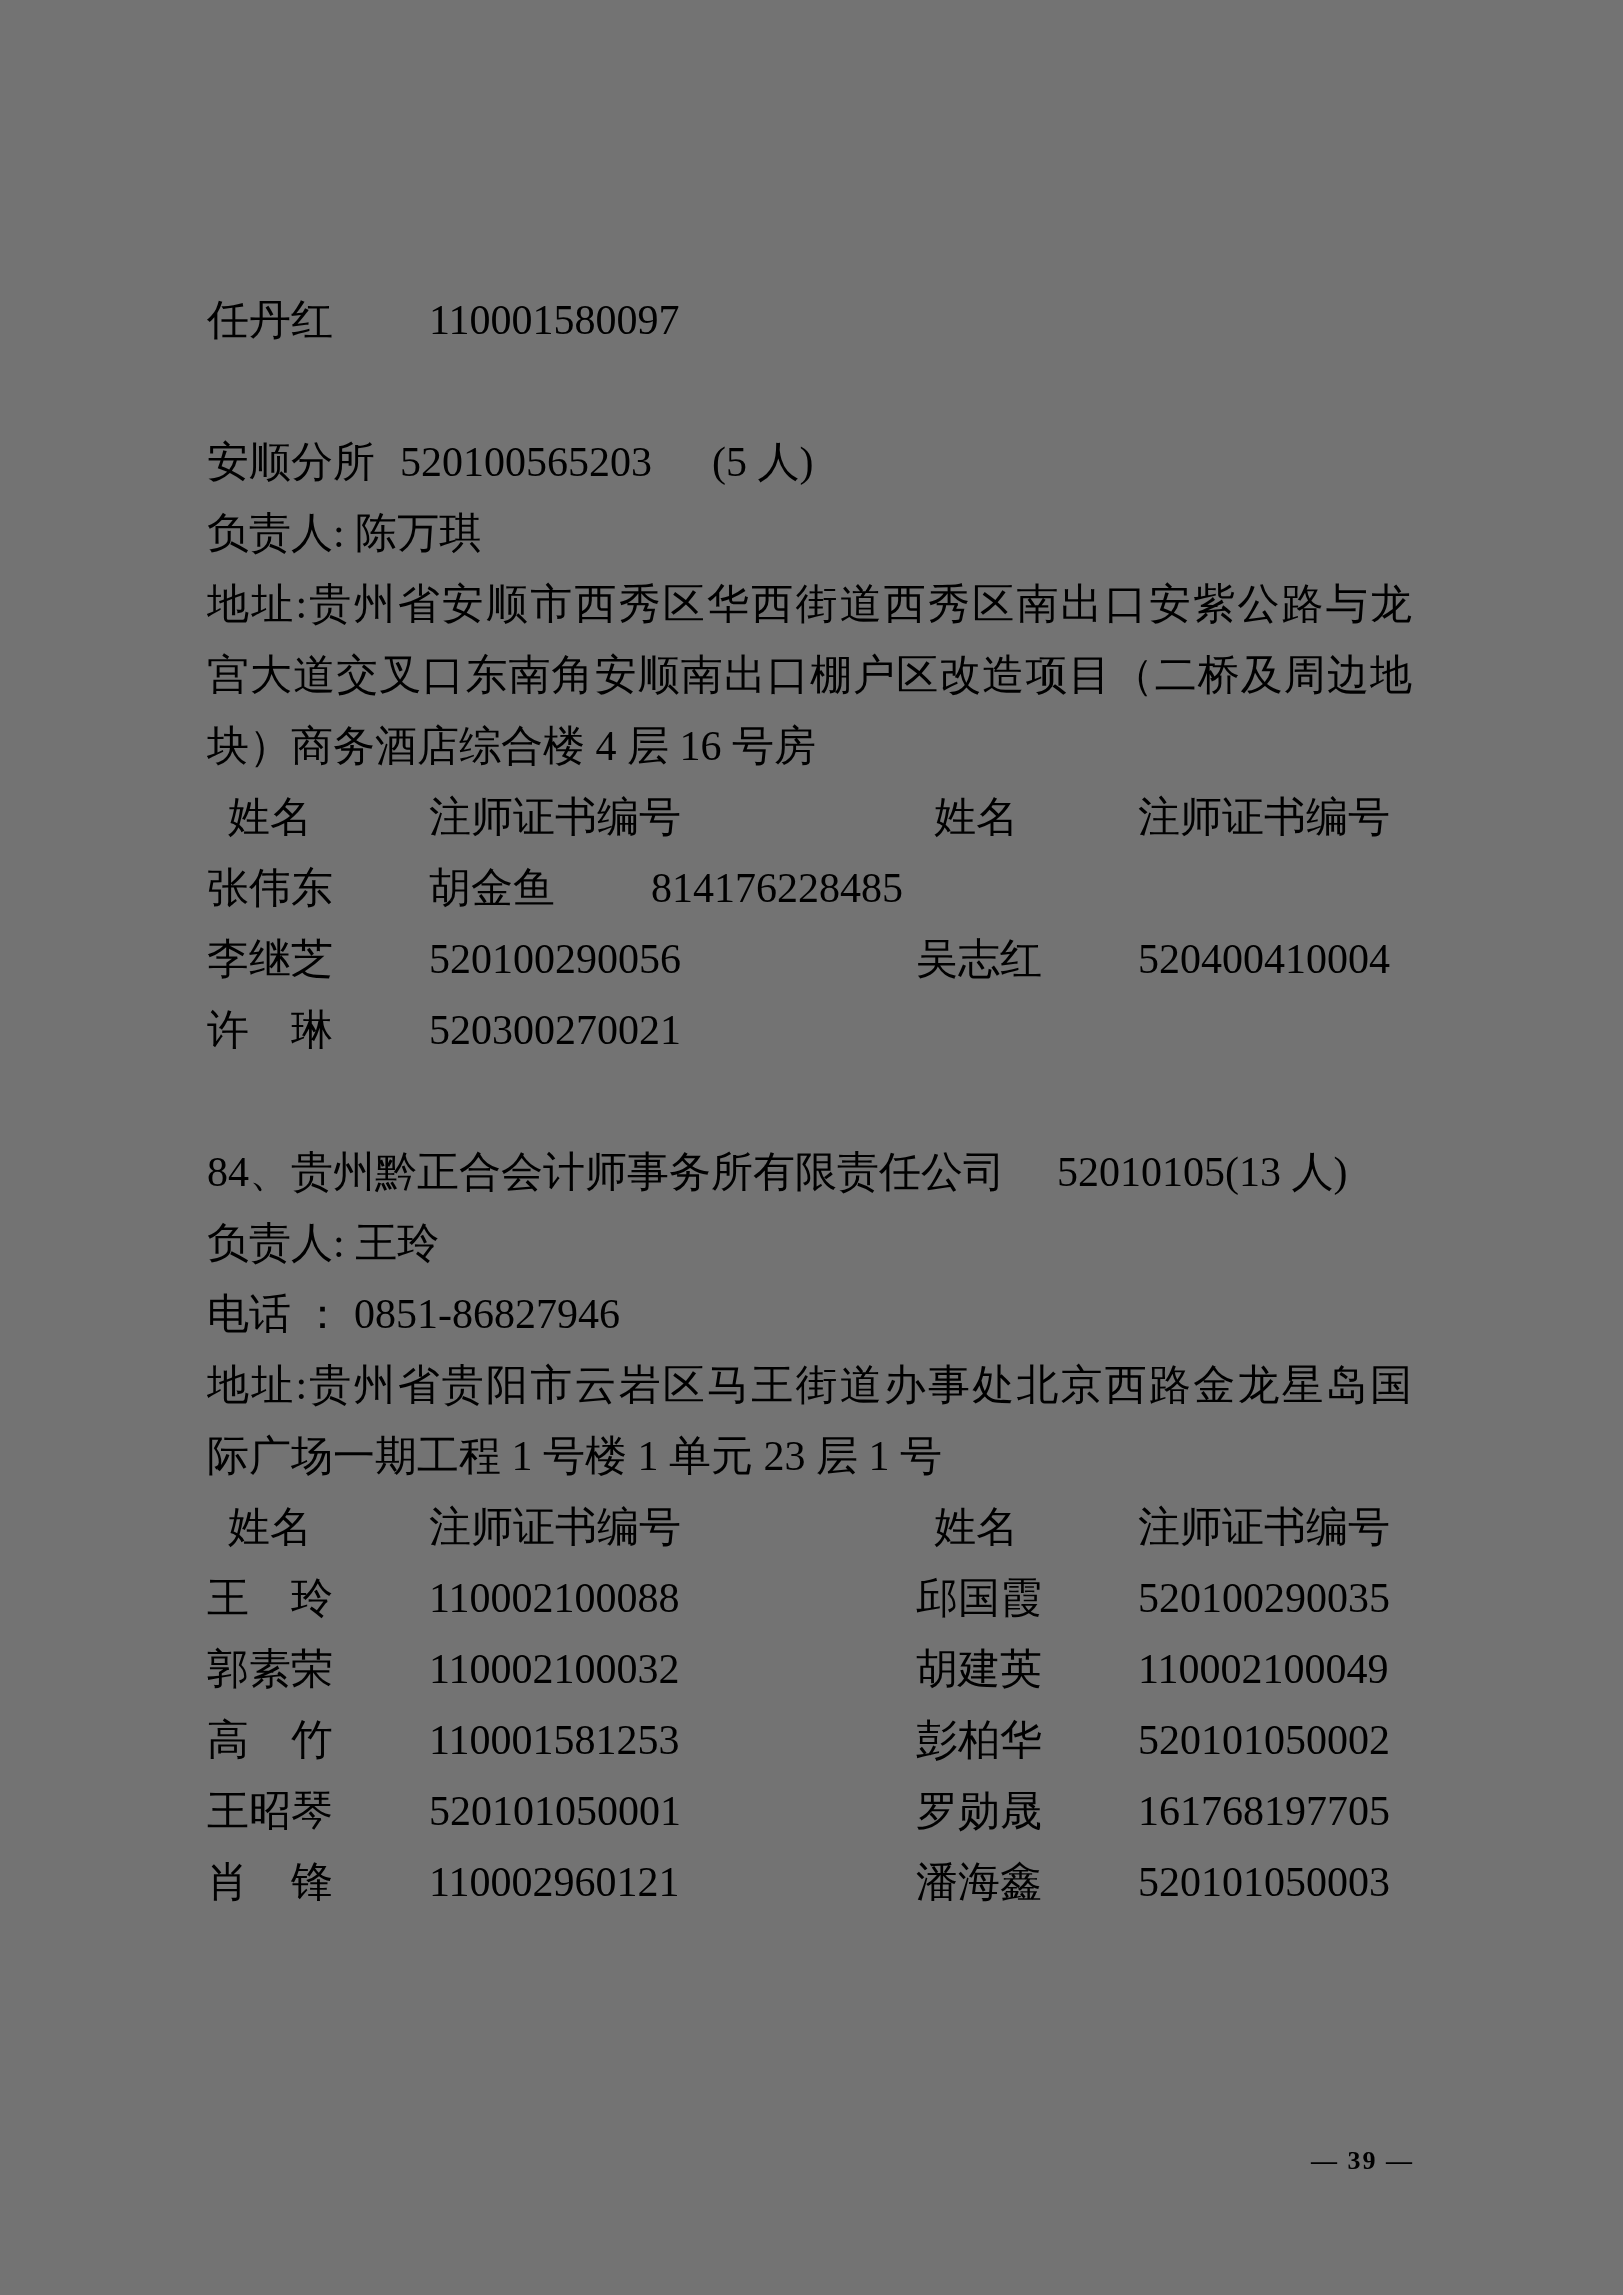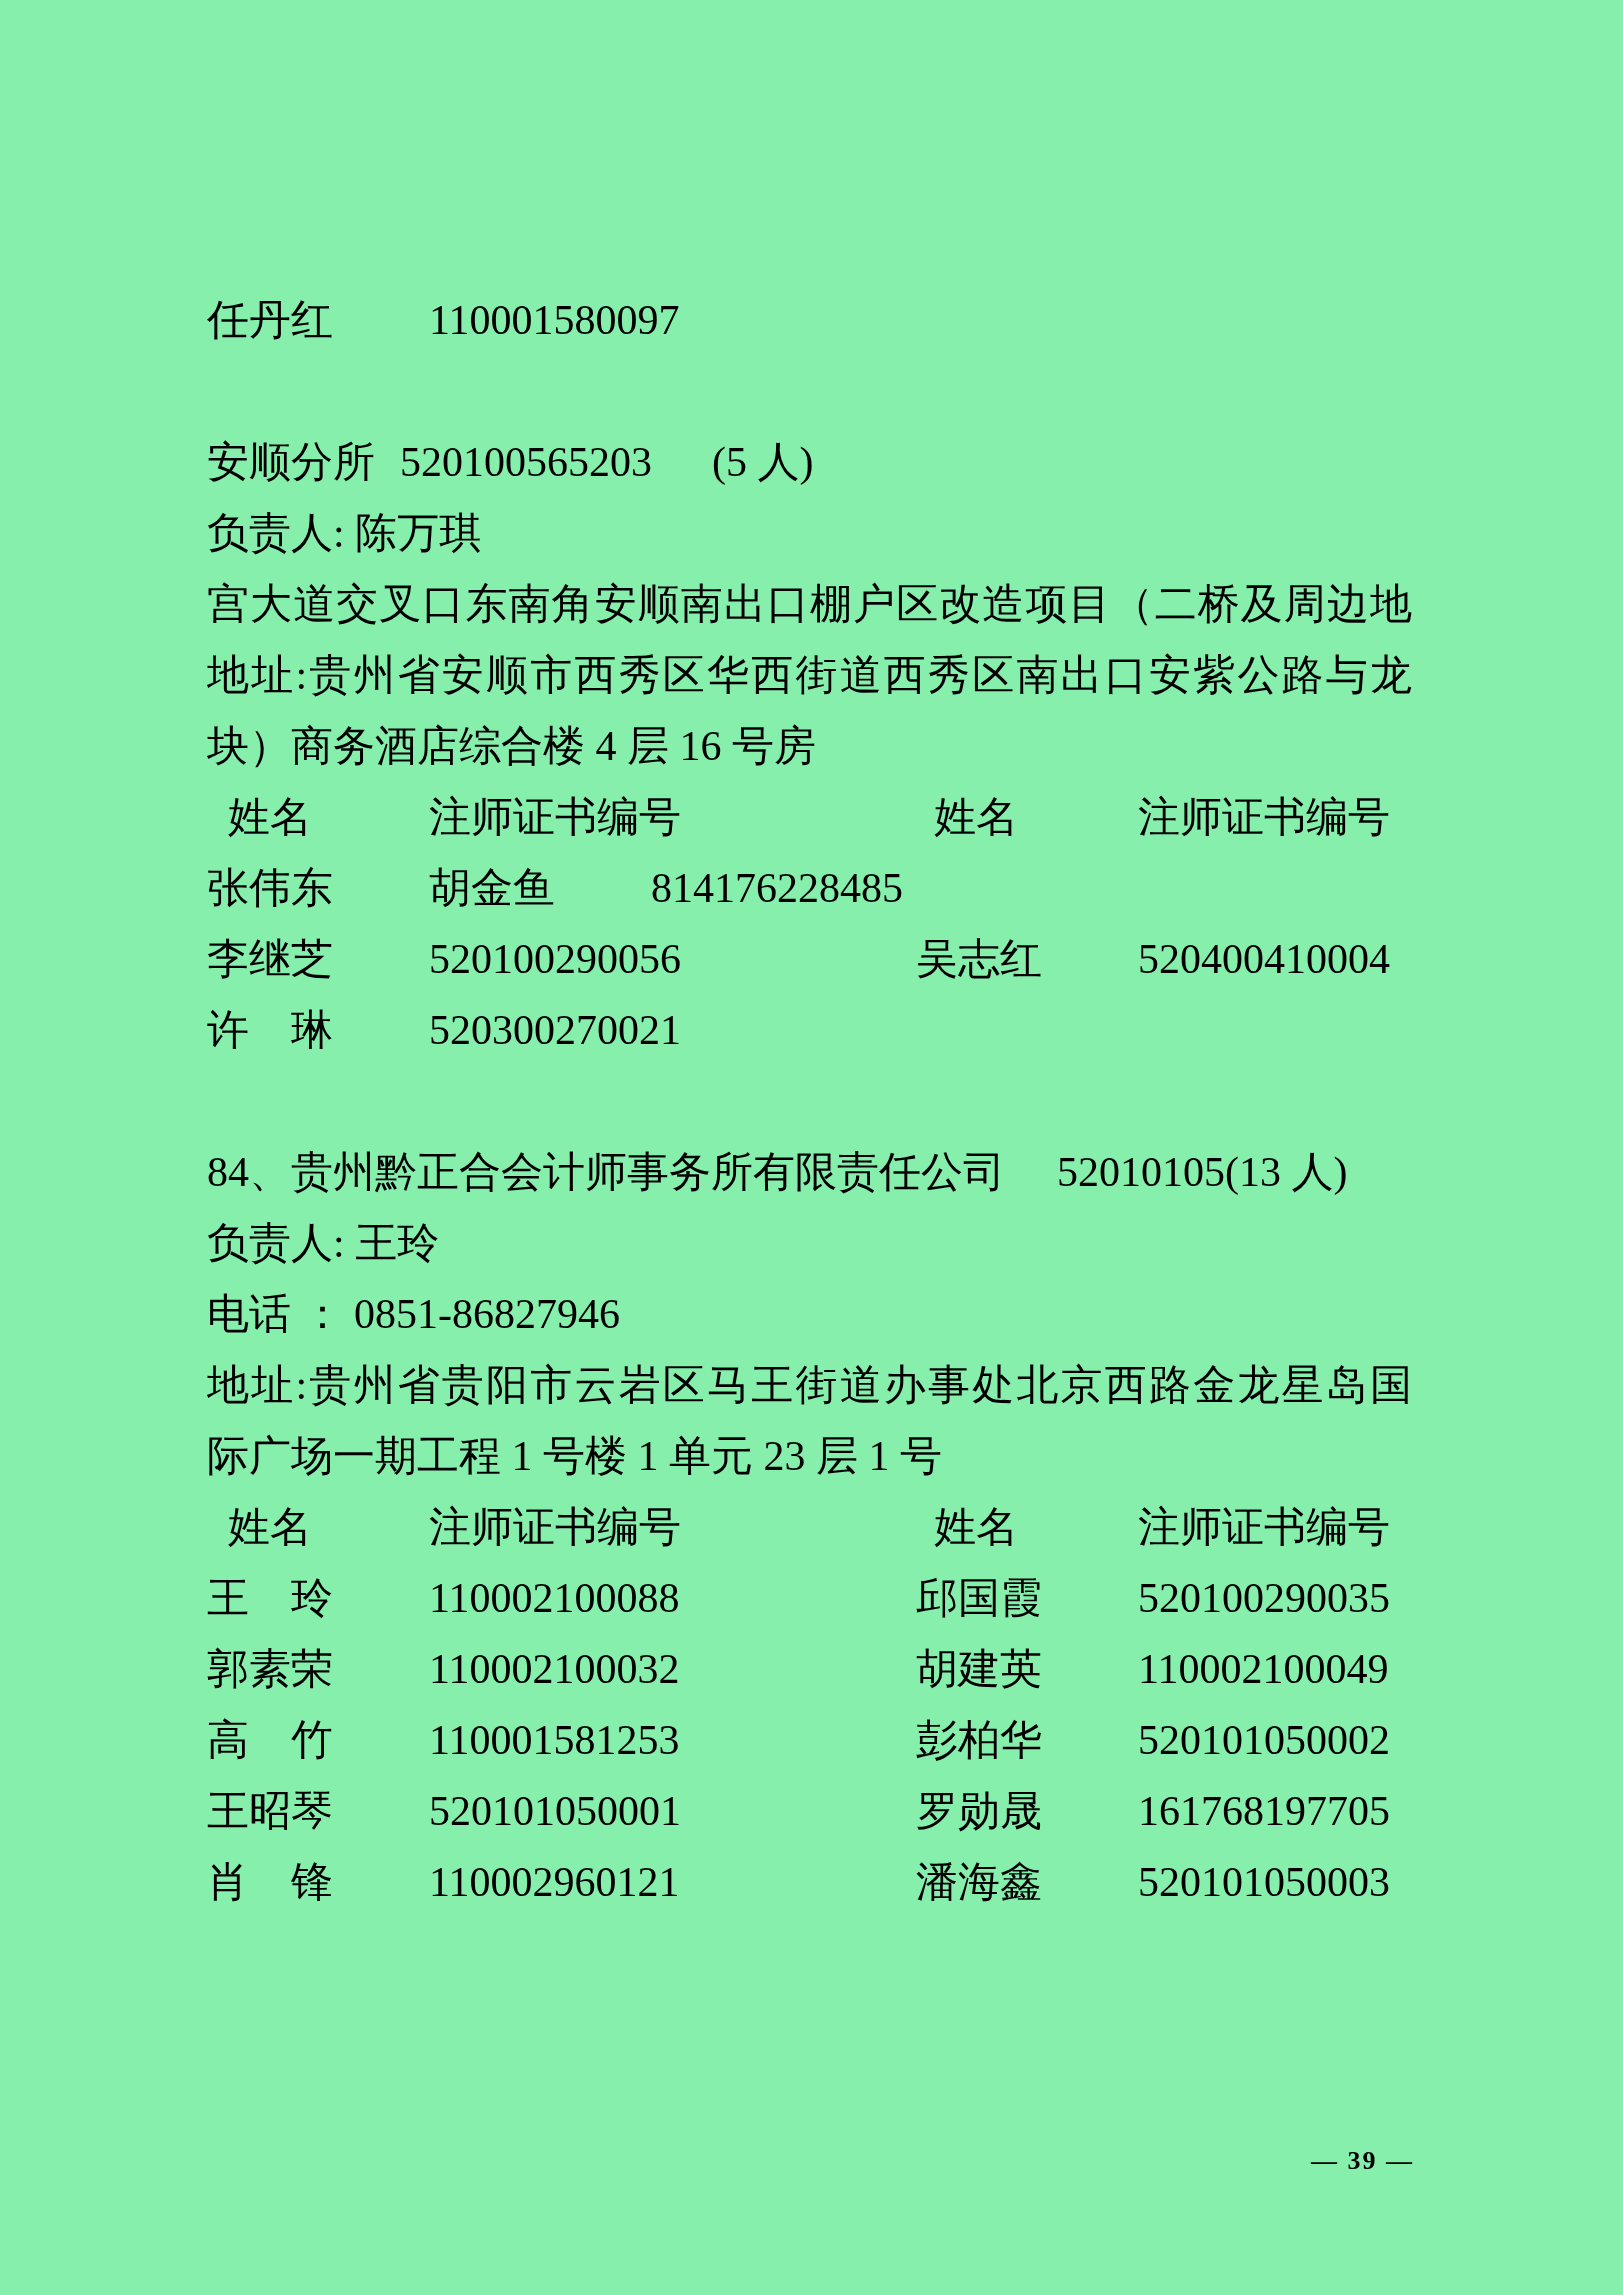--- a/index.html
+++ b/index.html
@@ -5,21 +5,21 @@
   html, body {
     margin: 0;
     padding: 0;
     background: #888;
   }
   .page {
     position: relative;
     width: 1623px;
     height: 2295px;
     margin: 0 auto;
-    background: #86efac;
+    background: #737373;
     color: #000000;
     font-family: "Liberation Serif", "DejaVu Serif", serif;
     overflow: hidden;
   }
   .content {
     position: absolute;
     left: 207px;
     top: 285px;
     width: 1205px;
   }
@@ -79,22 +79,22 @@
       <span class="cell c-n1">任丹红</span>
       <span class="cell c-c1">110001580097</span>
       <span class="cell c-n2"></span>
       <span class="cell c-c2"></span>
     </div>
 
     <div class="blank"></div>
 
     <div class="line"><span>安顺分所</span><span class="gap-code-sm">520100565203</span><span class="gap-count">(5 人)</span></div>
     <div class="line">负责人: 陈万琪</div>
+    <div class="line justify-line">地址:贵州省安顺市西秀区华西街道西秀区南出口安紫公路与龙</div>
     <div class="line justify-line">宫大道交叉口东南角安顺南出口棚户区改造项目（二桥及周边地</div>
-    <div class="line justify-line">地址:贵州省安顺市西秀区华西街道西秀区南出口安紫公路与龙</div>
     <div class="line">块）商务酒店综合楼 4 层 16 号房</div>
 
     <div class="trow thead">
       <span class="cell c-n1">姓名</span>
       <span class="cell c-c1">注师证书编号</span>
       <span class="cell c-n2">姓名</span>
       <span class="cell c-c2">注师证书编号</span>
     </div>
     <div class="trow">
       <span class="cell c-n1">张伟东</span>

